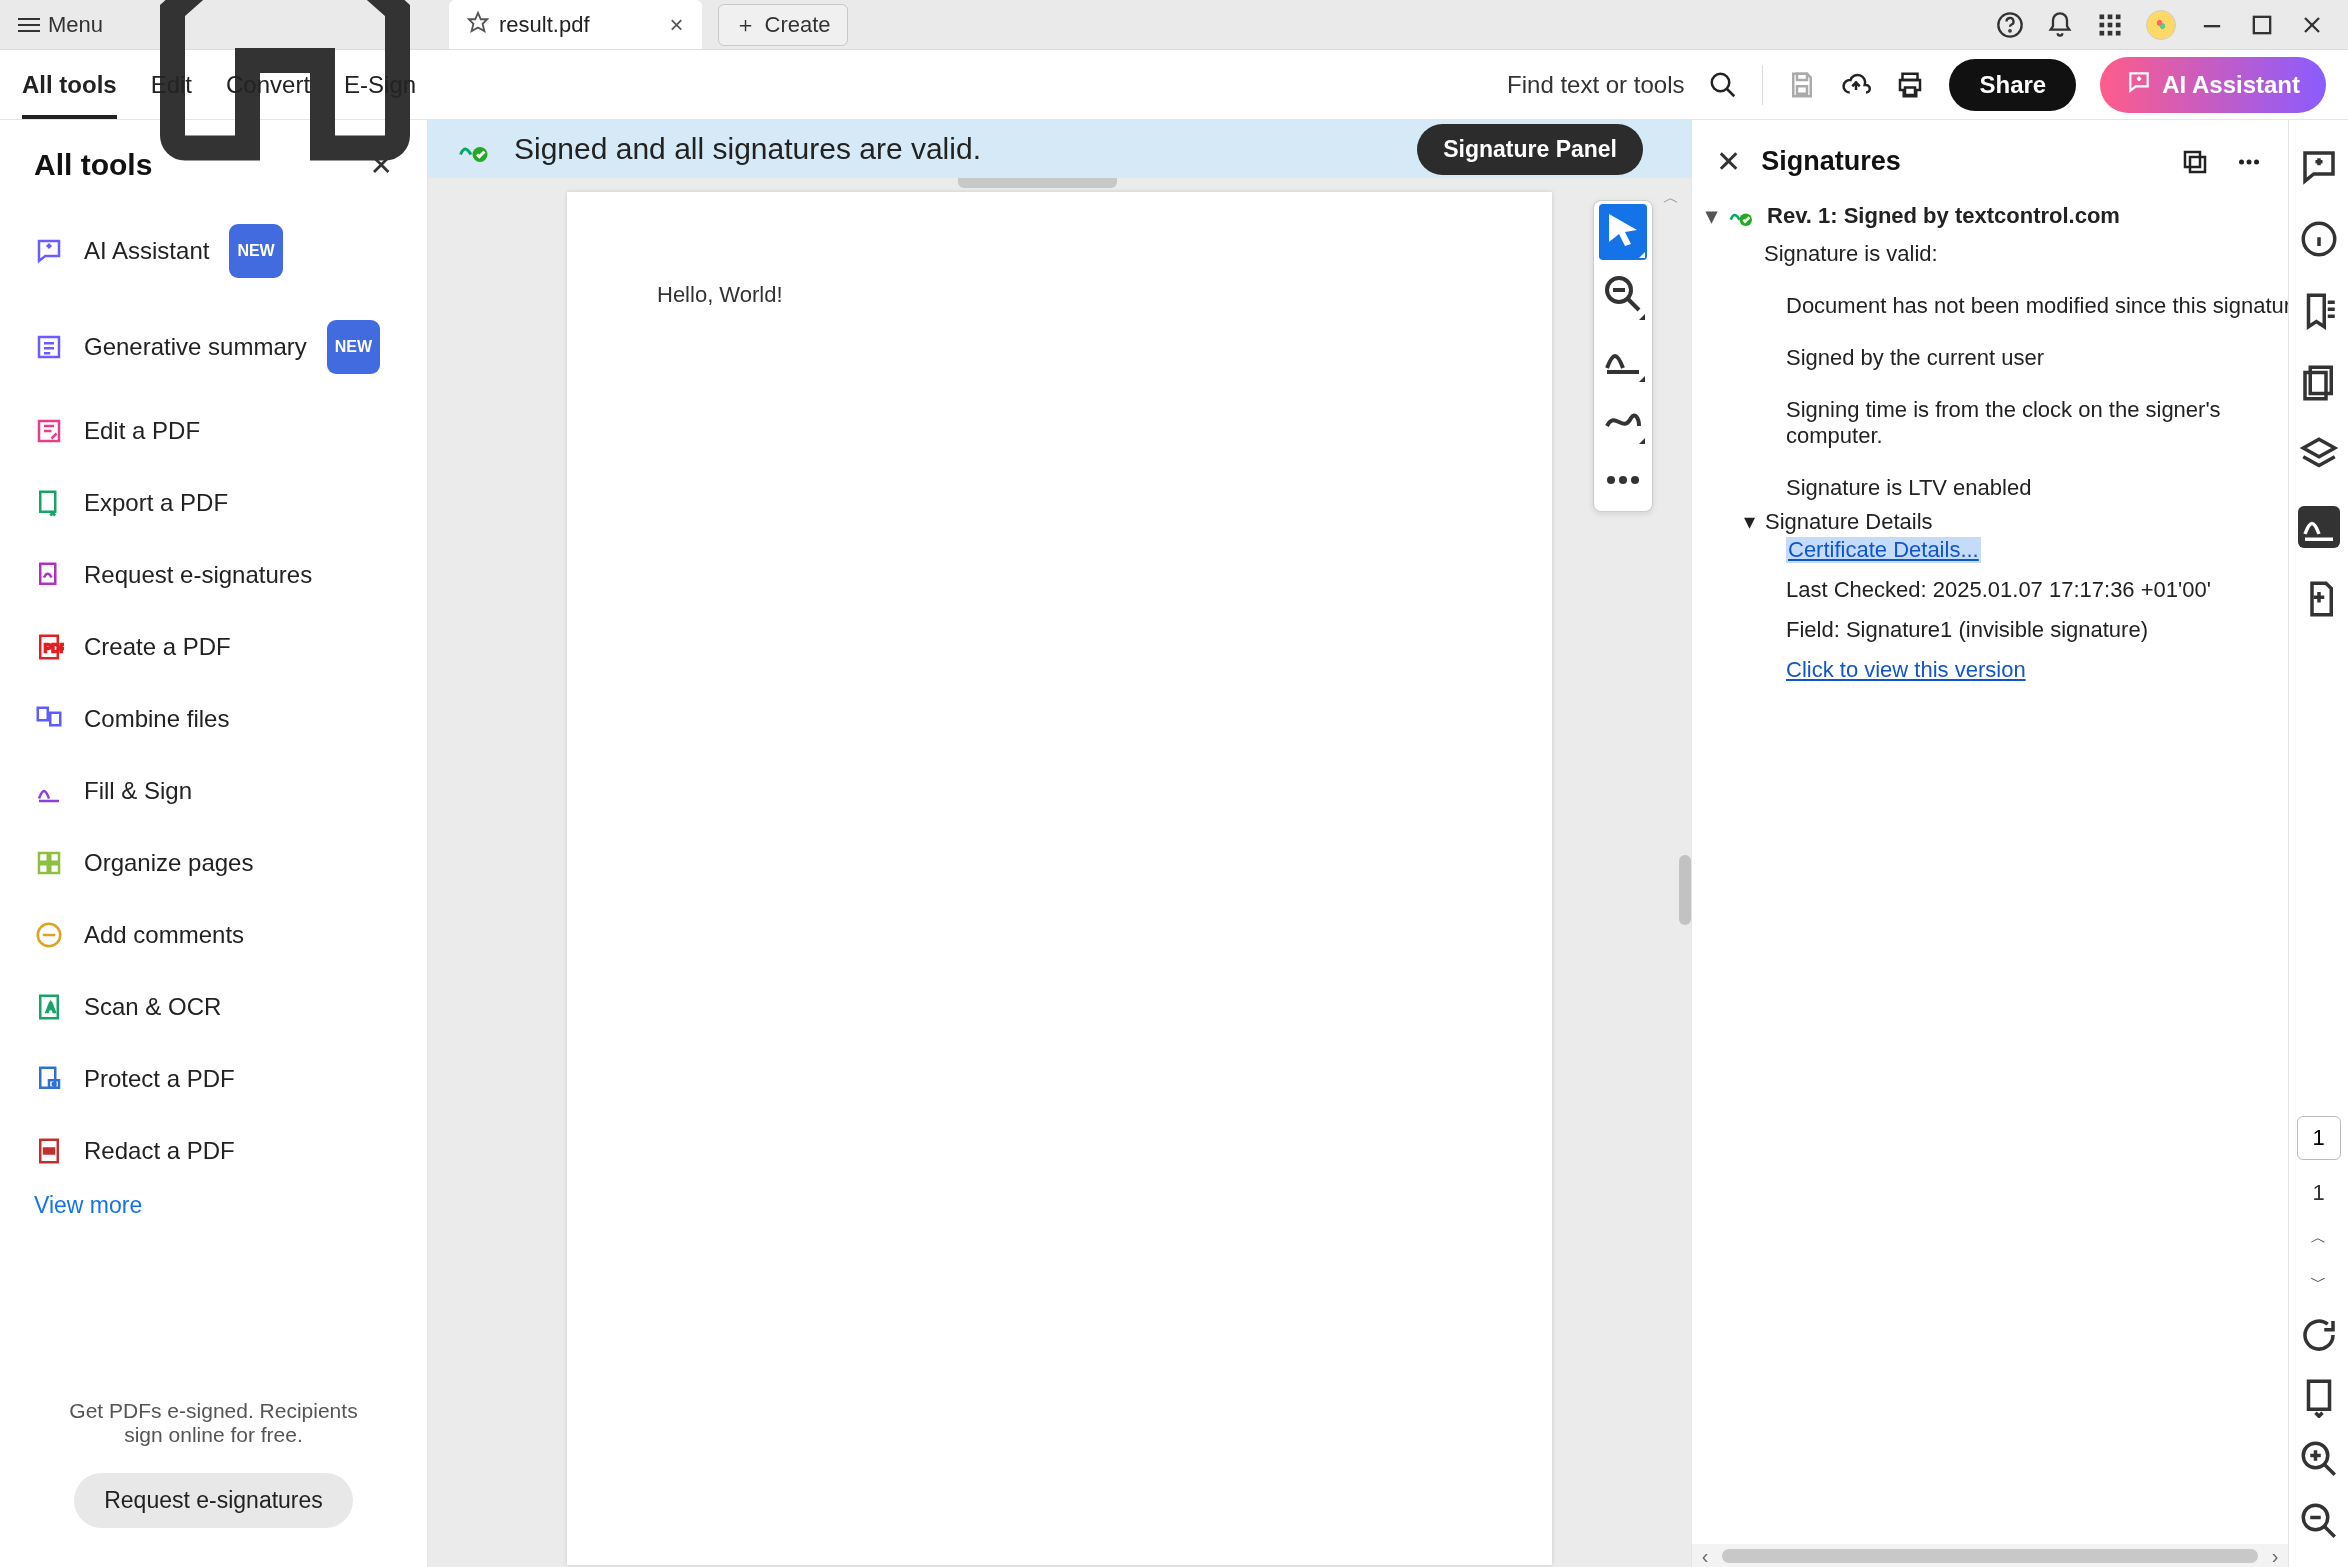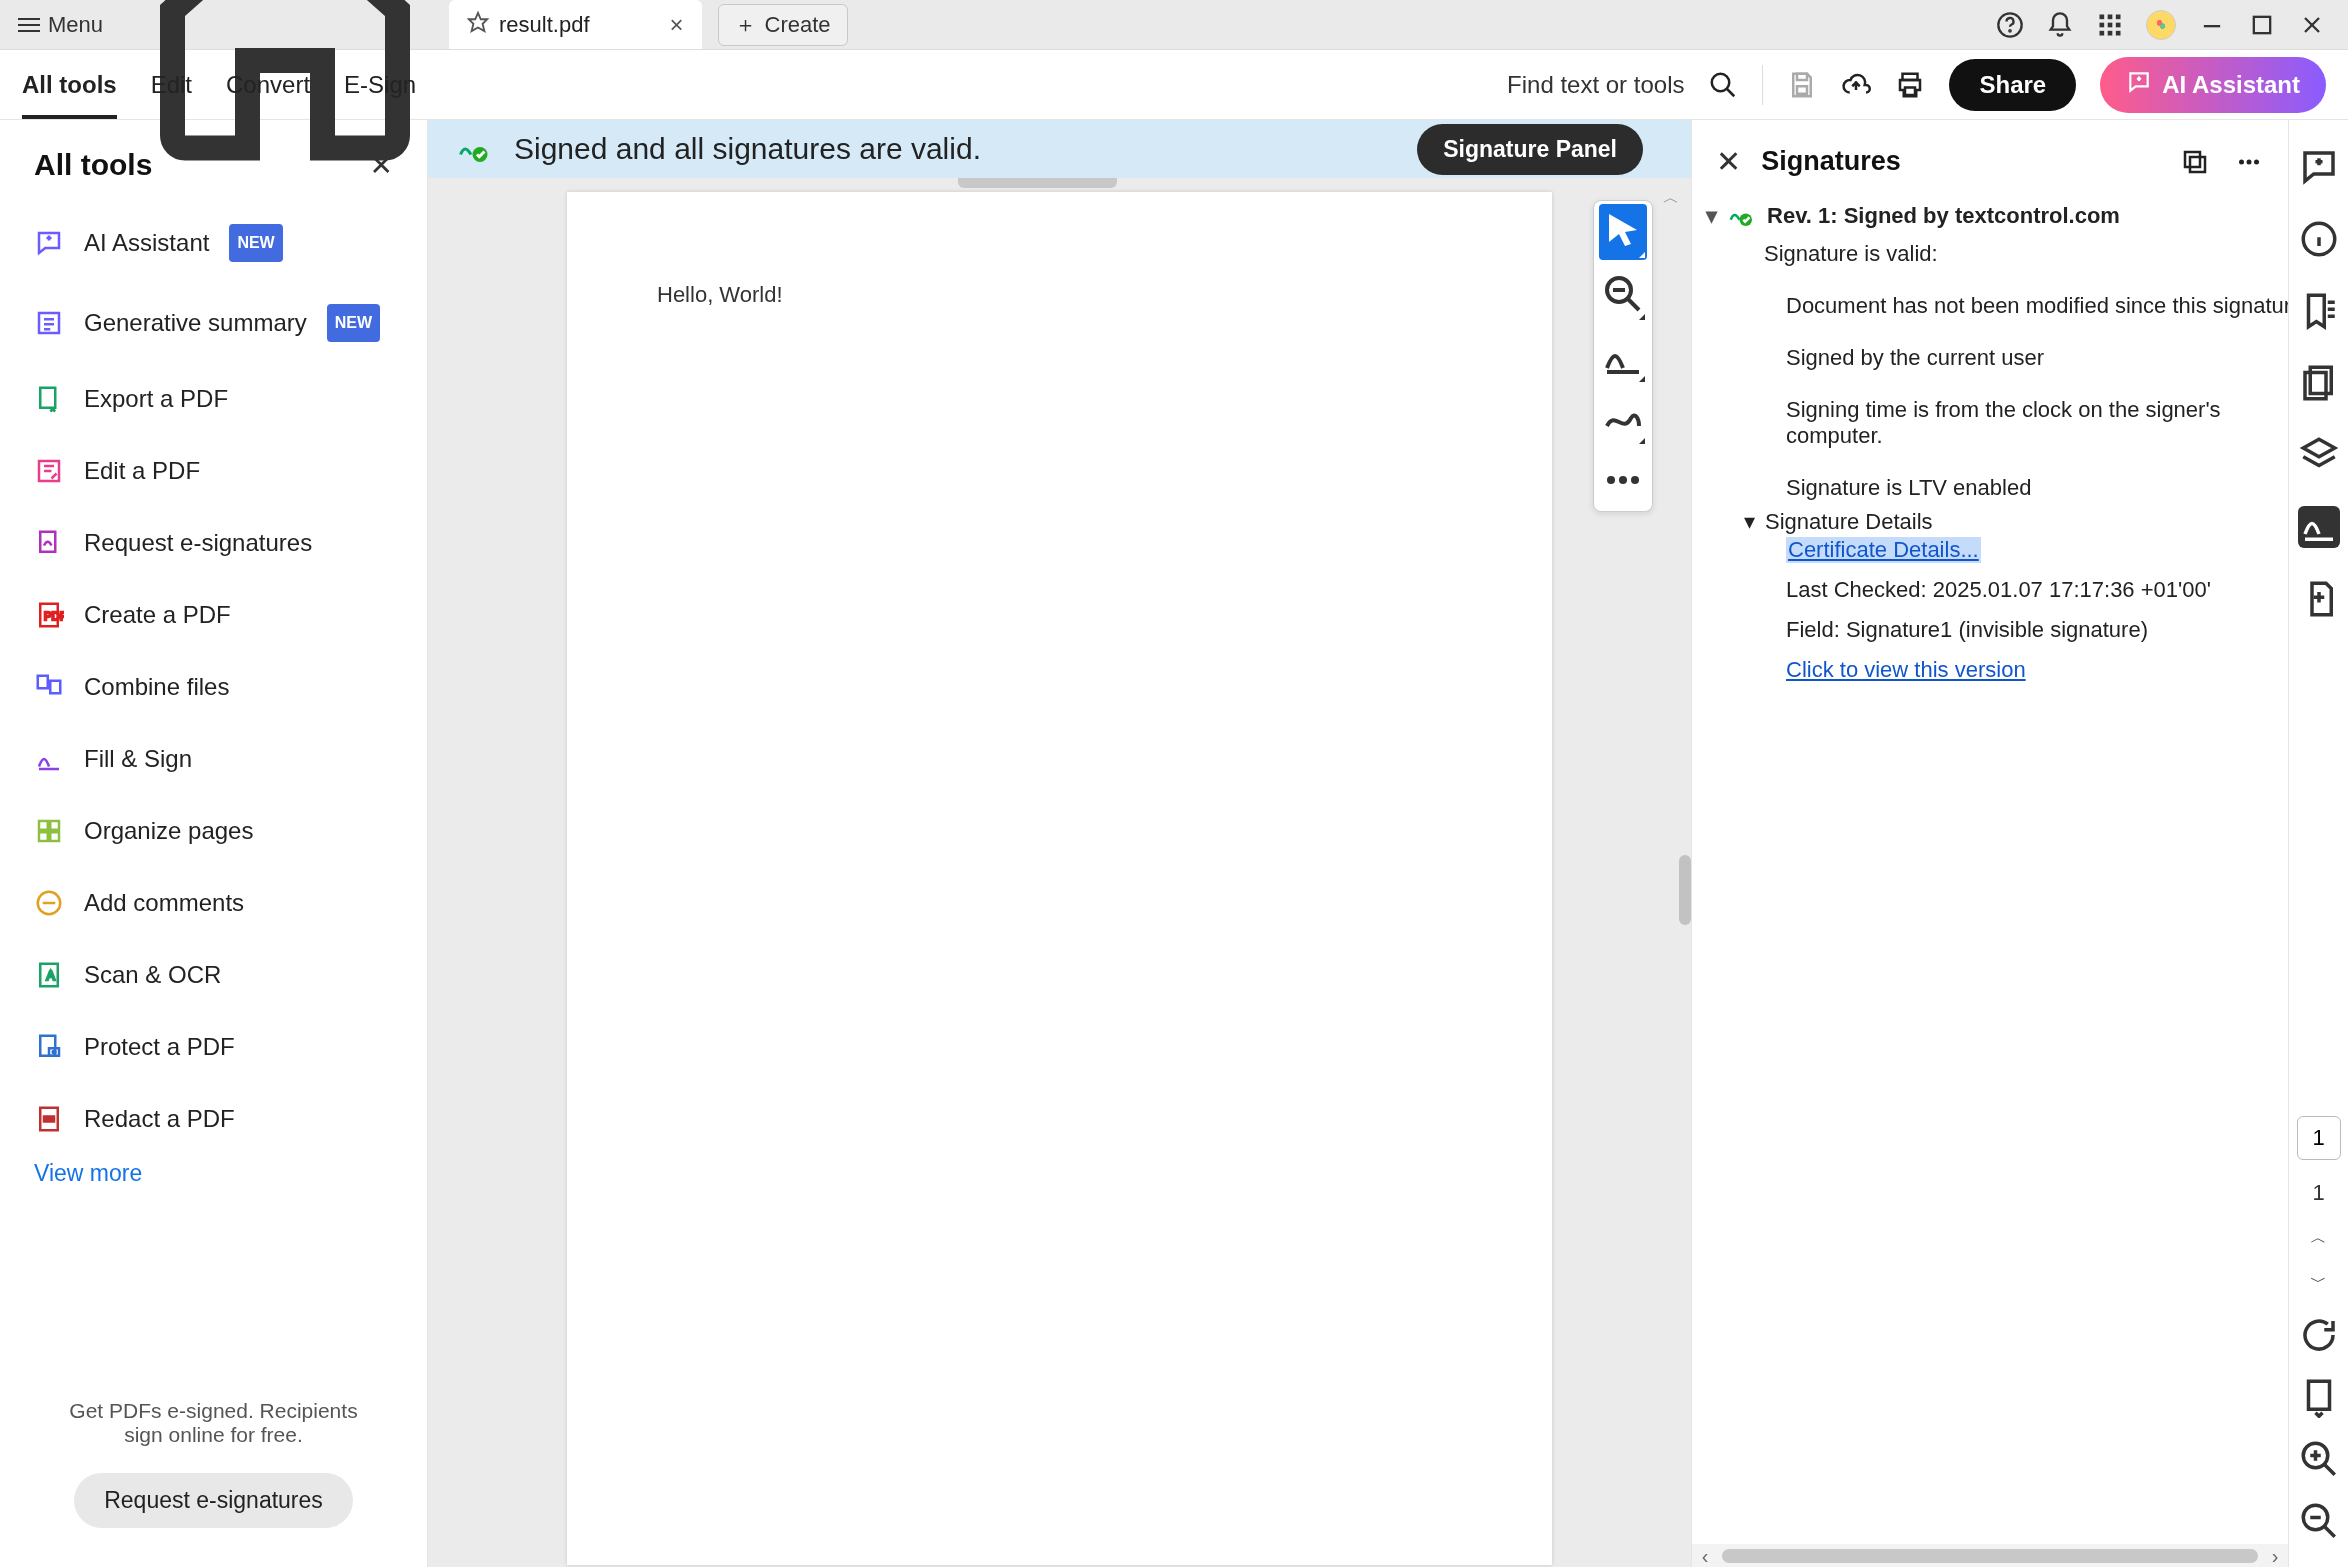--- a/index.html
+++ b/index.html
@@ -32,21 +32,21 @@
 .ai-btn{padding:12px 26px;border-radius:30px;font-size:24px;font-weight:600;color:#fff;background:linear-gradient(90deg,#ff5c8a 0%, #8a5cff 100%);display:flex;align-items:center;gap:10px}
 
 .main{display:flex;height:calc(100% - 119px)}
 .sidebar{width:428px;border-right:1px solid #e5e5e5;padding:28px 34px 0;display:flex;flex-direction:column}
 .side-head{display:flex;align-items:center;justify-content:space-between;margin-bottom:28px}
 .side-head h2{font-size:30px;font-weight:700;color:#111}
 .side-head .close{font-size:28px;color:#333}
 .tool-list{display:flex;flex-direction:column;gap:14px}
 .tool-item{display:flex;align-items:center;gap:20px;padding:14px 0;font-size:24px;color:#222;cursor:pointer}
 .tool-ic{width:30px;height:30px;display:flex;align-items:center;justify-content:center}
-.badge-new{background:#436be0;color:#fff;font-size:16px;font-weight:700;padding:10px 8px;border-radius:4px}
+.badge-new{background:#436be0;color:#fff;font-size:16px;font-weight:700;padding:18px 8px;border-radius:9px}
 .view-more{color:#1473e6;font-size:23px;margin:12px 0}
 .side-bottom{margin-top:auto;text-align:center;padding:30px 20px 40px;color:#555;font-size:21px}
 .req-btn{margin-top:26px;display:inline-block;padding:14px 30px;background:#e8e8e8;border-radius:30px;font-size:23px;color:#222}
 
 .viewer{flex:1;background:#f0f0f0;position:relative;display:flex;flex-direction:column}
 .sig-banner{height:58px;background:#d5e9f7;display:flex;align-items:center;padding:0 28px;gap:22px}
 .sig-banner .txt{font-size:30px;color:#222}
 .sig-panel-btn{margin-left:auto;margin-right:20px;padding:12px 26px;background:#2c2c2c;color:#fff;border-radius:30px;font-size:23px;font-weight:600}
 .page-wrap{flex:1;display:flex;justify-content:center;padding:14px 30px;overflow:hidden;background:#ebebeb;position:relative}
 .page{width:985px;height:1373px;background:#fff;box-shadow:0 0 4px rgba(0,0,0,.15);padding:90px 90px;font-size:22px;color:#333}
@@ -238,37 +238,37 @@
               <line x1="8" y1="9" x2="16" y2="9"></line>
               <line x1="8" y1="13" x2="16" y2="13"></line>
               <line x1="8" y1="17" x2="13" y2="17"></line>
             </svg>
           </span>
           <span>Generative summary</span>
           <span class="badge-new">NEW</span>
         </div>
         <div class="tool-item">
           <span class="tool-ic">
-            <svg viewBox="0 0 24 24" fill="none" stroke="#1aa366" stroke-width="2">
-              <rect x="5" y="3" width="12" height="16"></rect>
-              <path d="M13 19l4 3m0-3l-4 3"></path>
-            </svg>
-          </span>
-          <span>Export a PDF</span>
-        </div>
-        <div class="tool-item">
-          <span class="tool-ic">
             <svg viewBox="0 0 24 24" fill="none" stroke="#e83e8c" stroke-width="2">
               <rect x="4" y="4" width="16" height="16"></rect>
               <line x1="8" y1="8" x2="16" y2="8"></line>
               <line x1="8" y1="12" x2="14" y2="12"></line>
               <path d="M14 18l4-4"></path>
             </svg>
           </span>
           <span>Edit a PDF</span>
+        </div>
+        <div class="tool-item">
+          <span class="tool-ic">
+            <svg viewBox="0 0 24 24" fill="none" stroke="#1aa366" stroke-width="2">
+              <rect x="5" y="3" width="12" height="16"></rect>
+              <path d="M13 19l4 3m0-3l-4 3"></path>
+            </svg>
+          </span>
+          <span>Export a PDF</span>
         </div>
         <div class="tool-item">
           <span class="tool-ic">
             <svg viewBox="0 0 24 24" fill="none" stroke="#b030c0" stroke-width="2">
               <rect x="5" y="3" width="12" height="16"></rect>
               <path d="M8 14c2-4 4-4 6 0"></path>
             </svg>
           </span>
           <span>Request e-signatures</span>
         </div>

